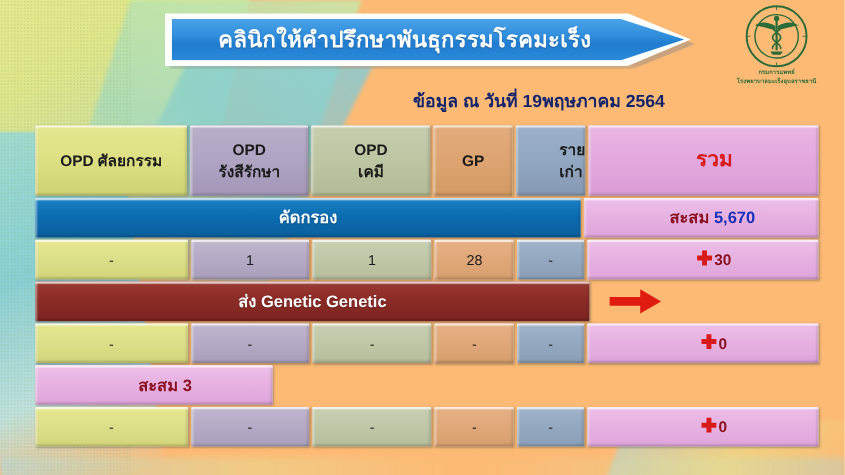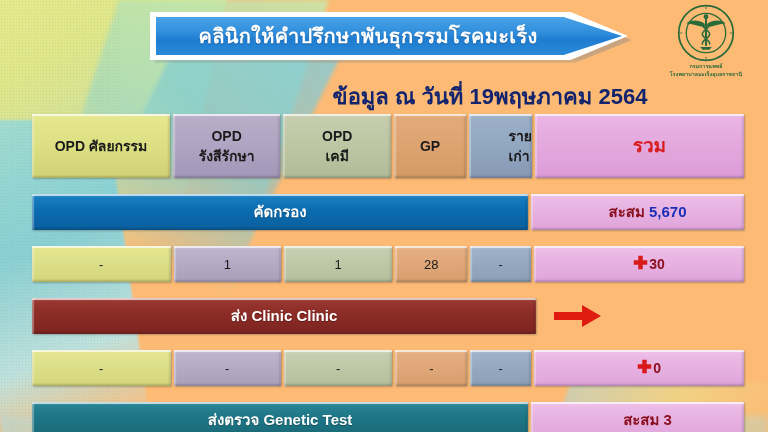--- a/index.html
+++ b/index.html
@@ -124,21 +124,21 @@
   }
 
   
   .subtitle {
     position: absolute;
     left: 330px; top: 79px;
     width: 320px;
     text-align: center;
     color: #12246e;
     font-weight: bold;
-    font-size: 22px;
+    font-size: 16px;
     white-space: nowrap;
   }
 
   
   .logo-block {
     position: absolute;
     right: 6px; top: 4px;
     width: 112px;
     text-align: center;
   }
@@ -157,21 +157,21 @@
 
   
   .table {
     position: absolute;
     left: 32px; top: 114px;
     width: 712px;
   }
   .row {
     display: flex;
     width: 100%;
-    margin-bottom: 16px;
+    margin-bottom: 2px;
   }
   .cell {
     position: relative;
     height: 36px;
     margin-right: 3px;
     display: flex;
     align-items: center;
     justify-content: center;
     font-size: 13px;
     color: #1a1a1a;
@@ -368,21 +368,21 @@
               <path d="M7 1 H13 V7 H19 V13 H13 V19 H7 V13 H1 V7 H7 Z" fill="#d81a1a"></path>
             </svg>
           </span>
           <span class="plus-num">30</span>
         </span>
       </div>
     </div>
 
     <div class="row">
       <div class="cell bar bar-red">
-        <span>ส่ง Clinic Clinic</span>
+        <span>ส่ง Genetic Genetic</span>
         <div class="arrow">
           <svg viewBox="0 0 48 24" width="48" height="24">
             <path d="M0 8 L28 8 L28 1 L47 12 L28 23 L28 16 L0 16 Z" fill="#e01b10"></path>
           </svg>
         </div>
       </div>
     </div>
 
     <div class="row">
       <div class="cell d1 c-opd1">-</div>
@@ -396,28 +396,20 @@
             <svg viewBox="0 0 20 20" width="15" height="15">
               <path d="M7 1 H13 V7 H19 V13 H13 V19 H7 V13 H1 V7 H7 Z" fill="#d81a1a"></path>
             </svg>
           </span>
           <span class="plus-num">0</span>
         </span>
       </div>
     </div>
 
     <div class="row">
-      <div class="cell bar bar-teal">
-        <span>ส่งตรวจ Genetic Test</span>
-        <div class="arrow">
-          <svg viewBox="0 0 48 24" width="48" height="24">
-            <path d="M0 8 L28 8 L28 1 L47 12 L28 23 L28 16 L0 16 Z" fill="#e01b10"></path>
-          </svg>
-        </div>
-      </div>
       <div class="cell dtot c-total">
         <span class="tot-txt">
           <span>สะสม</span>
           <span class="tot-num red">3</span>
         </span>
       </div>
     </div>
 
     <div class="row">
       <div class="cell d1 c-opd1">-</div>

